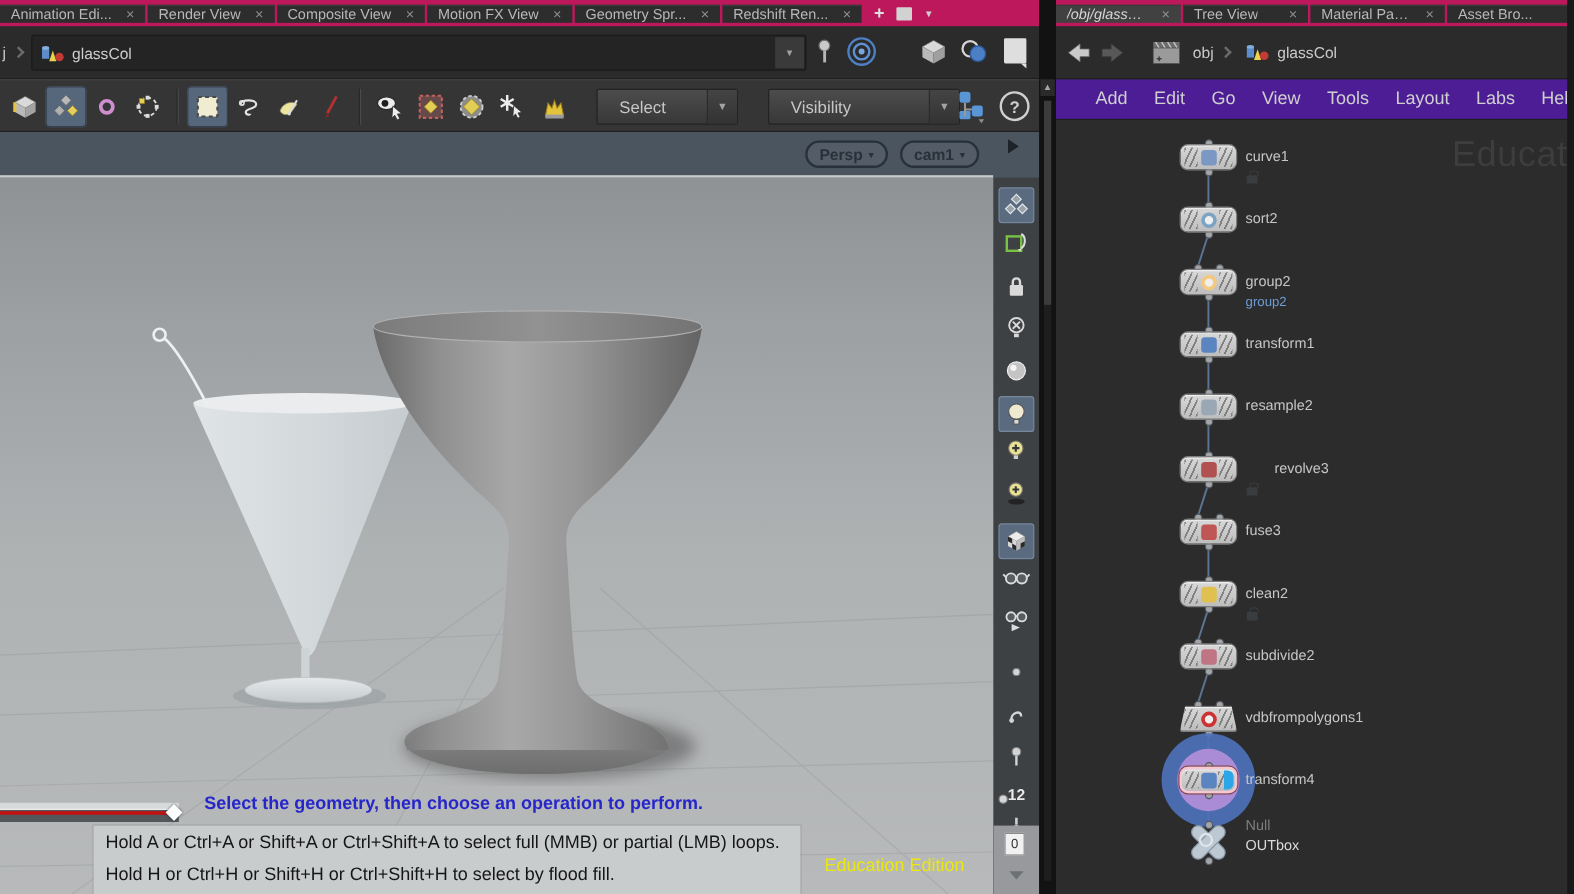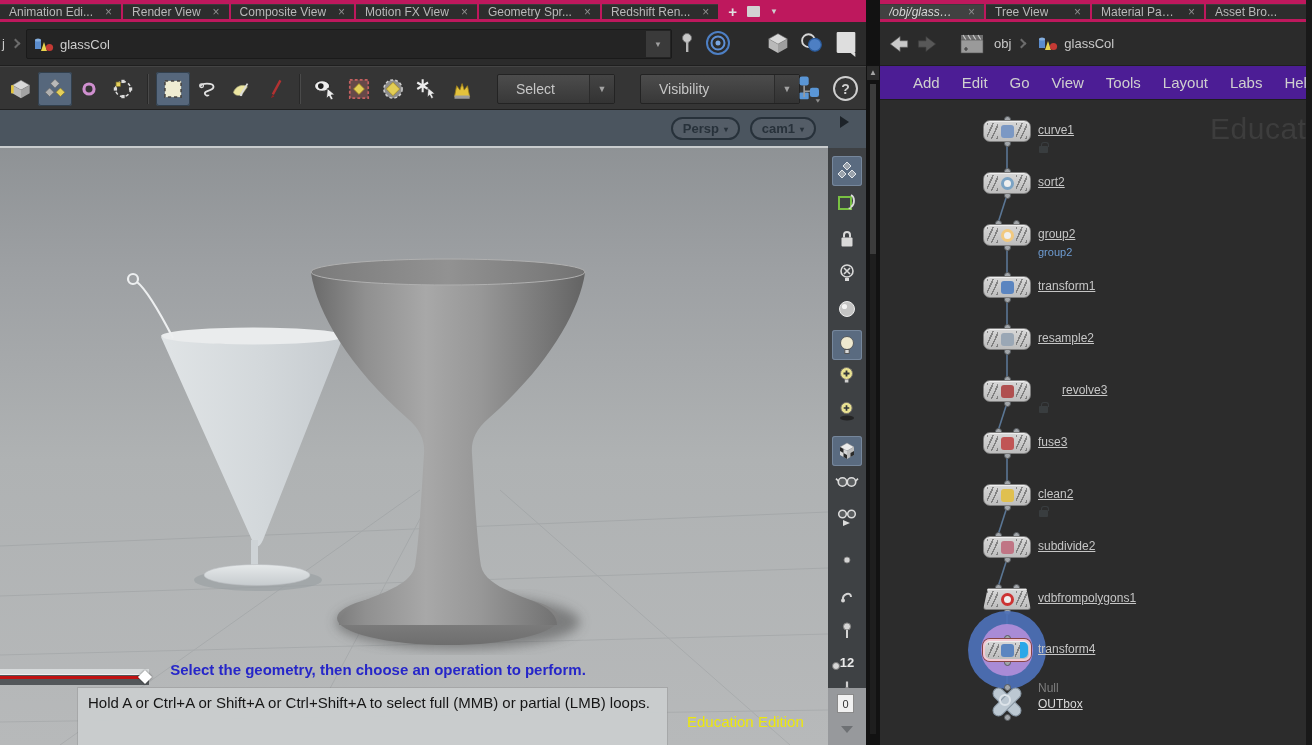--- a/index.html
+++ b/index.html
@@ -120,21 +120,21 @@
   .nbody.selbody { border:2px solid #f3c9d2; box-shadow:0 0 0 1px #844, inset 0 1px 0 #eee; }
   .hatch { position:absolute; top:2px; bottom:2px; width:11px;
            background:repeating-linear-gradient(115deg, rgba(70,70,70,.55) 0 1.5px, transparent 1.5px 5px); }
   .hatch.l { left:3px; } .hatch.r { right:3px; }
   .nbody .flag { position:absolute; right:1px; top:1px; bottom:1px; width:8px; background:#2ba7e8;
                  border-radius:0 5px 5px 0; }
   .nicon { width:13px; height:13px; border-radius:3px; position:relative; z-index:2; }
   .nicon.ring { border-radius:50%; background:#efefef; }
   .ring-outer { position:absolute; width:78px; height:78px; border-radius:50%; background:#4d71b8; opacity:.92; }
   .ring-inner { position:absolute; width:52px; height:52px; border-radius:50%; background:#a98bd6; }
-  .nlabel { position:absolute; font-size:12px; color:#c6c6c6; white-space:nowrap;text-decoration:underline; }
+  .nlabel { position:absolute; font-size:12px; color:#c6c6c6; white-space:nowrap; }
   .nsub   { position:absolute; font-size:11px; color:#6e9cd2; white-space:nowrap; }
   .ntype  { position:absolute; font-size:12px; color:#7e7e7e; white-space:nowrap; }
   .lock { position:absolute; width:9px; height:7px; background:#3b3f42; border-radius:1px; opacity:.9; }
   .lock::before { content:''; position:absolute; left:1.5px; top:-4px; width:6px; height:4px;
                   border:1.5px solid #3b3f42; border-bottom:none; border-radius:3px 3px 0 0; }
   .nullbar { position:absolute; width:36px; height:12px; background:#bcc8d2; border:1px solid #8795a2; border-radius:6px; }
   .nullring { position:absolute; width:12px; height:12px; border:2px solid #dde4ea; border-radius:50%; }
 </style>
 </head>
 <body>
@@ -403,20 +403,21 @@
       <div id="hud-slider">
         <div class="tr-top"></div>
           <div class="tr-bot"></div>
         <div class="redline"></div>
         <div class="handle"></div>
       </div>
 
       <div class="vp-prompt">Select the geometry, then choose an operation to perform.</div>
       <div class="help-box">
         <div>Hold A or Ctrl+A or Shift+A or Ctrl+Shift+A to select full (MMB) or partial (LMB) loops.</div>
+        <div>Hold H or Ctrl+H or Shift+H or Ctrl+Shift+H to select by flood fill.</div>
       </div>
       <div class="edition">Education Edition</div>
     </div>
 
     <div id="right-strip">
       <div id="strip-head">
         <div class="grip"></div>
       </div>
       <div class="sicon sel" style="top:46px">
         <svg width="24" height="24" viewBox="0 0 24 24">

